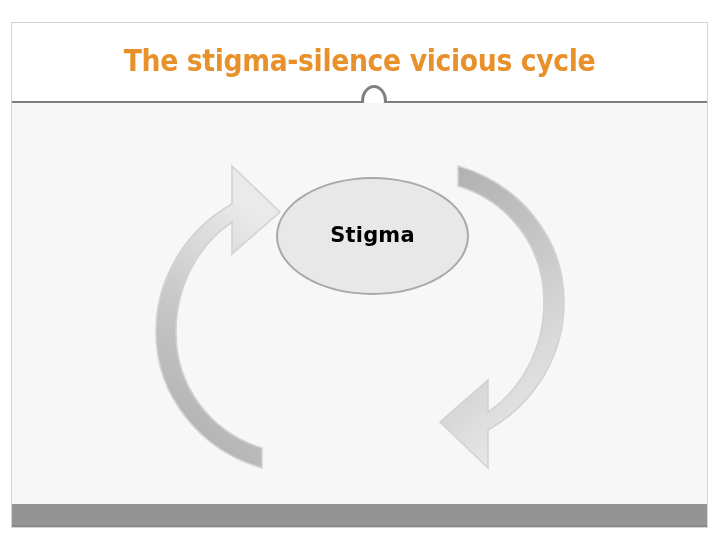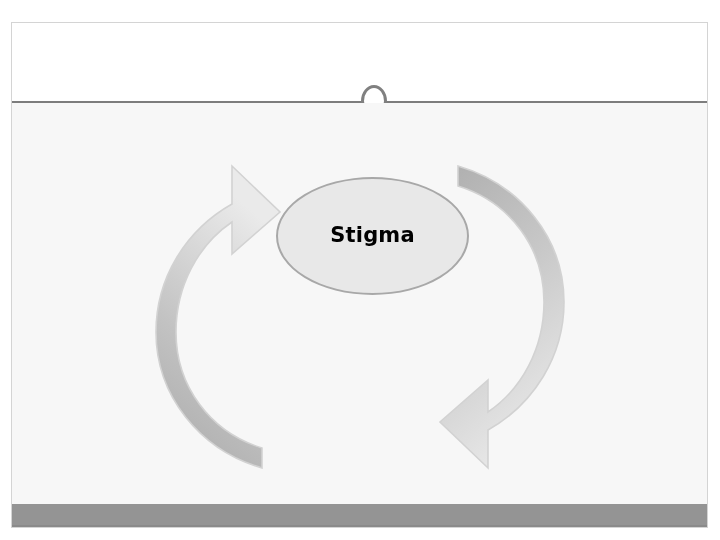--- a/index.html
+++ b/index.html
@@ -142,20 +142,23 @@
     background: #949494;
     border-bottom: 2px solid #8a8a8a;
     box-sizing: border-box;
   }
 </style>
 </head>
 <body>
 
 <div id="slide">
 
+  <div id="header-band">
+    <div id="page-title">The stigma-silence vicious cycle</div>
+  </div>
 
   <div id="divider"></div>
   <div id="divider-ring"></div>
 
   <div id="body-area">
 
     <div id="cycle-diagram">
 
       <svg id="cycle-svg" viewBox="0 0 440 390" xmlns="http://www.w3.org/2000/svg">
         <defs>

